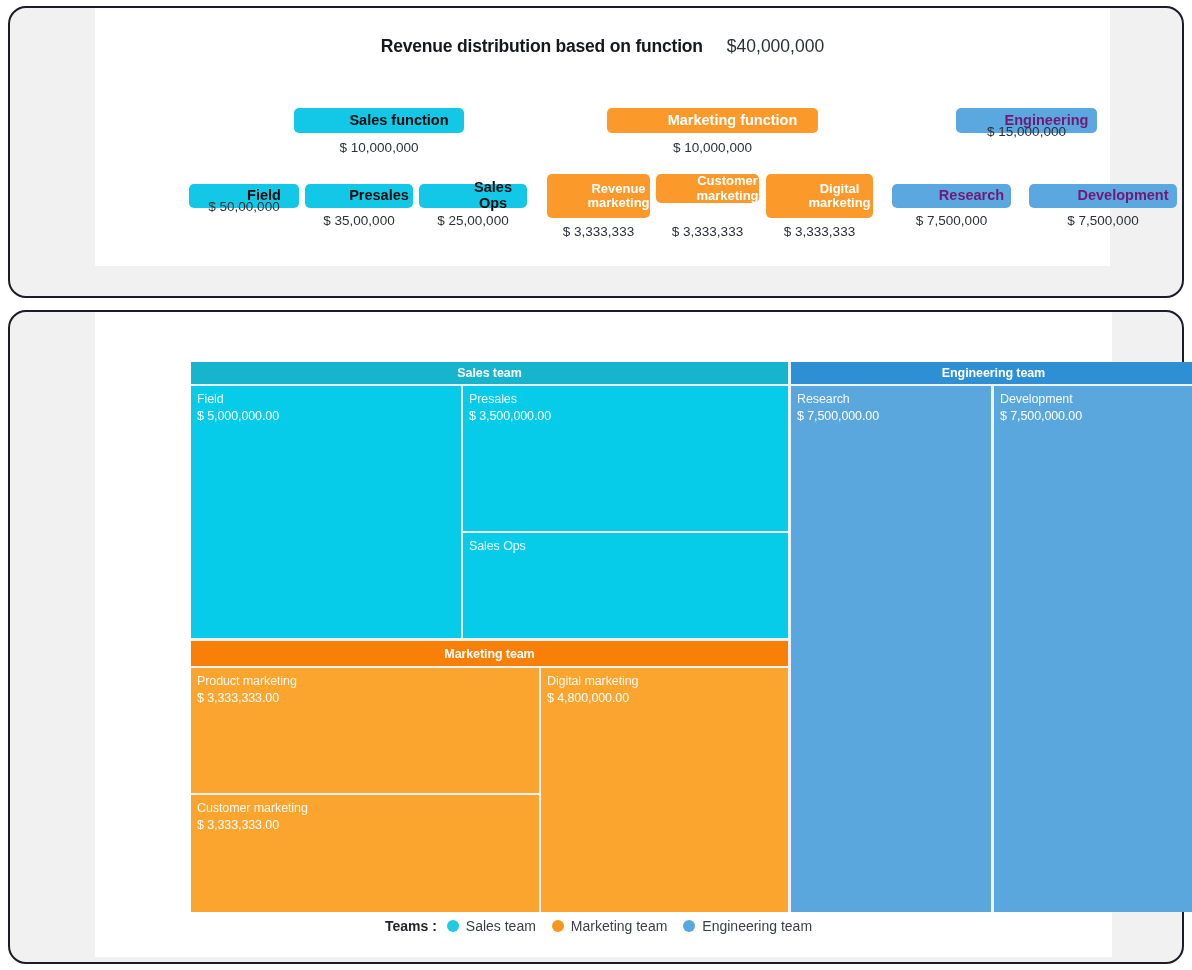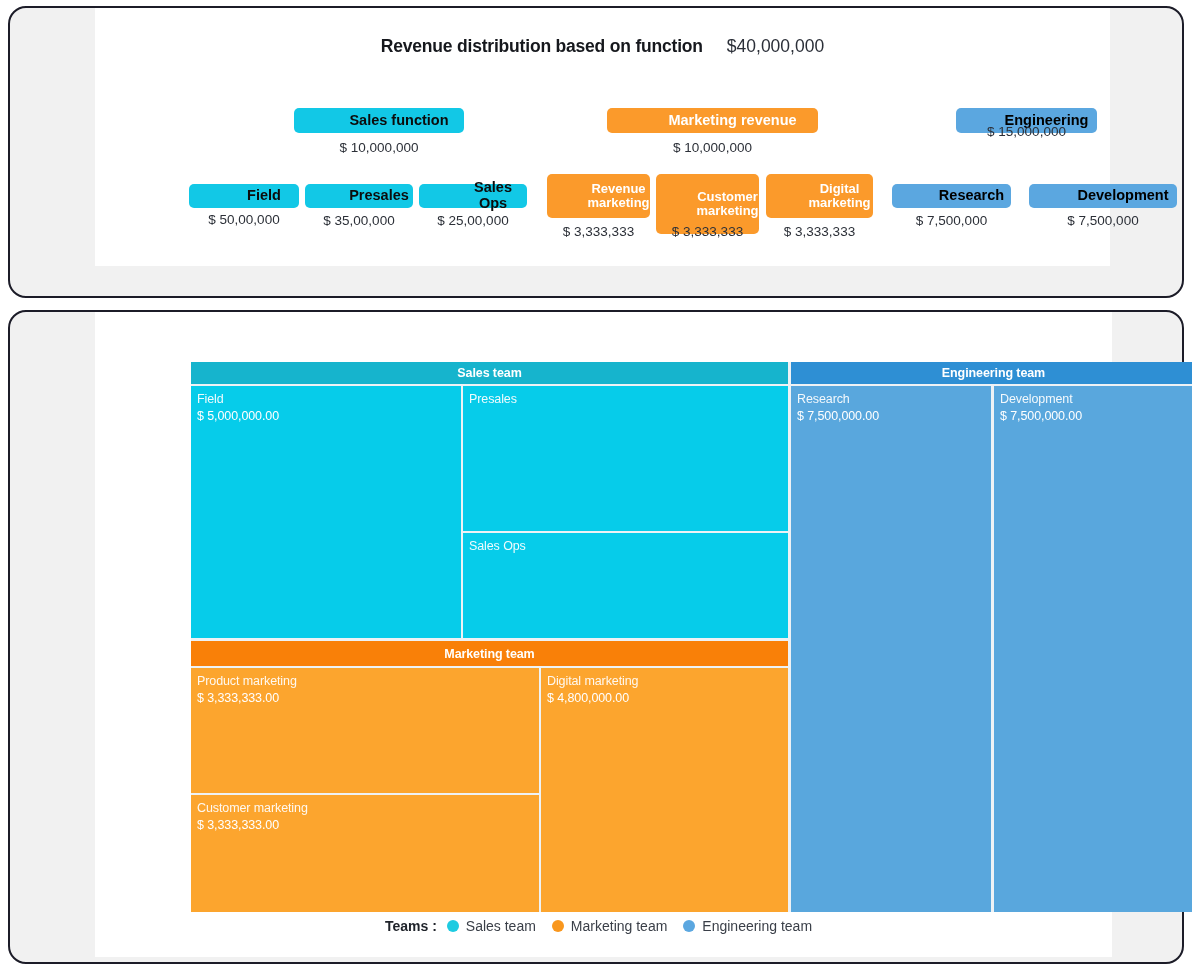--- a/index.html
+++ b/index.html
@@ -42,21 +42,21 @@
     border-radius: 5px;
     display: flex; align-items: center; justify-content: center;
     text-align: center;
     font-weight: bold;
     line-height: 1.08;
     white-space: pre-line;
     padding-left: 40px;
   }
   .pill.cyan   { background: #12c8e6; color: #0c0c0c; }
   .pill.orange { background: #fb9a2b; color: #ffffff; }
-  .pill.blue   { background: #5ba7e0; color: #000000; }
+  .pill.blue   { background: #5ba7e0; color: #701a75; }
 
   .amt {
     position: absolute;
     text-align: center;
     font-size: 13.5px;
     color: #2c3038;
     white-space: nowrap;
   }
 
   
@@ -65,27 +65,27 @@
   #pill-engineering        { left: 861px; top: 100px; width: 141px; height: 25px; font-size: 14.5px; }
 
   #amt-sales-function     { left: 199px; top: 132px; width: 170px; }
   #amt-marketing-function { left: 512px; top: 132px; width: 211px; }
   #amt-engineering        { left: 861px; top: 116px; width: 141px; text-align: center; }
 
   
   #pill-field     { left: 94px;  top: 176px; width: 110px; height: 24px; font-size: 14.5px; }
   #pill-presales  { left: 210px; top: 176px; width: 108px; height: 24px; font-size: 14.5px; }
   #pill-salesops  { left: 324px; top: 176px; width: 108px; height: 24px; font-size: 14.5px; }
-  #amt-field      { left: 94px;  top: 204px; width: 110px; }
+  #amt-field      { left: 94px;  top: 191px; width: 110px; }
   #amt-presales   { left: 210px; top: 205px; width: 108px; }
   #amt-salesops   { left: 324px; top: 205px; width: 108px; }
 
   
   #pill-prodmkt  { left: 452px; top: 166px; width: 103px; height: 44px; font-size: 13px; }
-  #pill-custmkt  { left: 561px; top: 166px; width: 103px; height: 60px; font-size: 13px; }
+  #pill-custmkt  { left: 561px; top: 166px; width: 103px; height: 29px; font-size: 13px; }
   #pill-digimkt  { left: 671px; top: 166px; width: 107px; height: 44px; font-size: 13px; }
   #amt-prodmkt   { left: 452px; top: 216px; width: 103px; }
   #amt-custmkt   { left: 561px; top: 216px; width: 103px; }
   #amt-digimkt   { left: 671px; top: 216px; width: 107px; }
 
   
   #pill-research    { left: 797px; top: 176px; width: 119px; height: 24px; font-size: 14.5px; }
   #pill-development { left: 934px; top: 176px; width: 148px; height: 24px; font-size: 14.5px; }
   #amt-research     { left: 797px; top: 205px; width: 119px; }
   #amt-development  { left: 934px; top: 205px; width: 148px; }
@@ -149,21 +149,21 @@
 
       <div class="pill cyan" id="pill-field">Field</div>
       <div class="amt" id="amt-field">$ 50,00,000</div>
 
       <div class="pill cyan" id="pill-presales">Presales</div>
       <div class="amt" id="amt-presales">$ 35,00,000</div>
 
       <div class="pill cyan" id="pill-salesops">Sales Ops</div>
       <div class="amt" id="amt-salesops">$ 25,00,000</div>
 
-      <div class="pill orange" id="pill-marketing-function">Marketing revenue</div>
+      <div class="pill orange" id="pill-marketing-function">Marketing function</div>
       <div class="amt" id="amt-marketing-function">$ 10,000,000</div>
 
       <div class="pill orange" id="pill-prodmkt">Revenue
 marketing</div>
       <div class="amt" id="amt-prodmkt">$ 3,333,333</div>
 
       <div class="pill orange" id="pill-custmkt">Customer
 marketing</div>
       <div class="amt" id="amt-custmkt">$ 3,333,333</div>
 
@@ -191,20 +191,21 @@
 
         <div class="tm-node tm-band band-sales" style="left:0px; top:0px; width:597px; height:22px;">Sales team</div>
 
         <div class="tm-node tm-cell cell-sales" style="left:0px; top:24px; width:270px; height:252px;">
           <span class="lbl">Field</span>
           <span class="val">$ 5,000,000.00</span>
         </div>
 
         <div class="tm-node tm-cell cell-sales" style="left:272px; top:24px; width:325px; height:145px;">
           <span class="lbl">Presales</span>
+          <span class="val">$ 3,500,000.00</span>
         </div>
 
         <div class="tm-node tm-cell cell-sales" style="left:272px; top:171px; width:325px; height:105px;">
           <span class="lbl">Sales Ops</span>
         </div>
 
         <div class="tm-node tm-band band-mkt" style="left:0px; top:279px; width:597px; height:25px;">Marketing team</div>
 
         <div class="tm-node tm-cell cell-mkt" style="left:0px; top:306px; width:348px; height:125px;">
           <span class="lbl">Product marketing</span>

